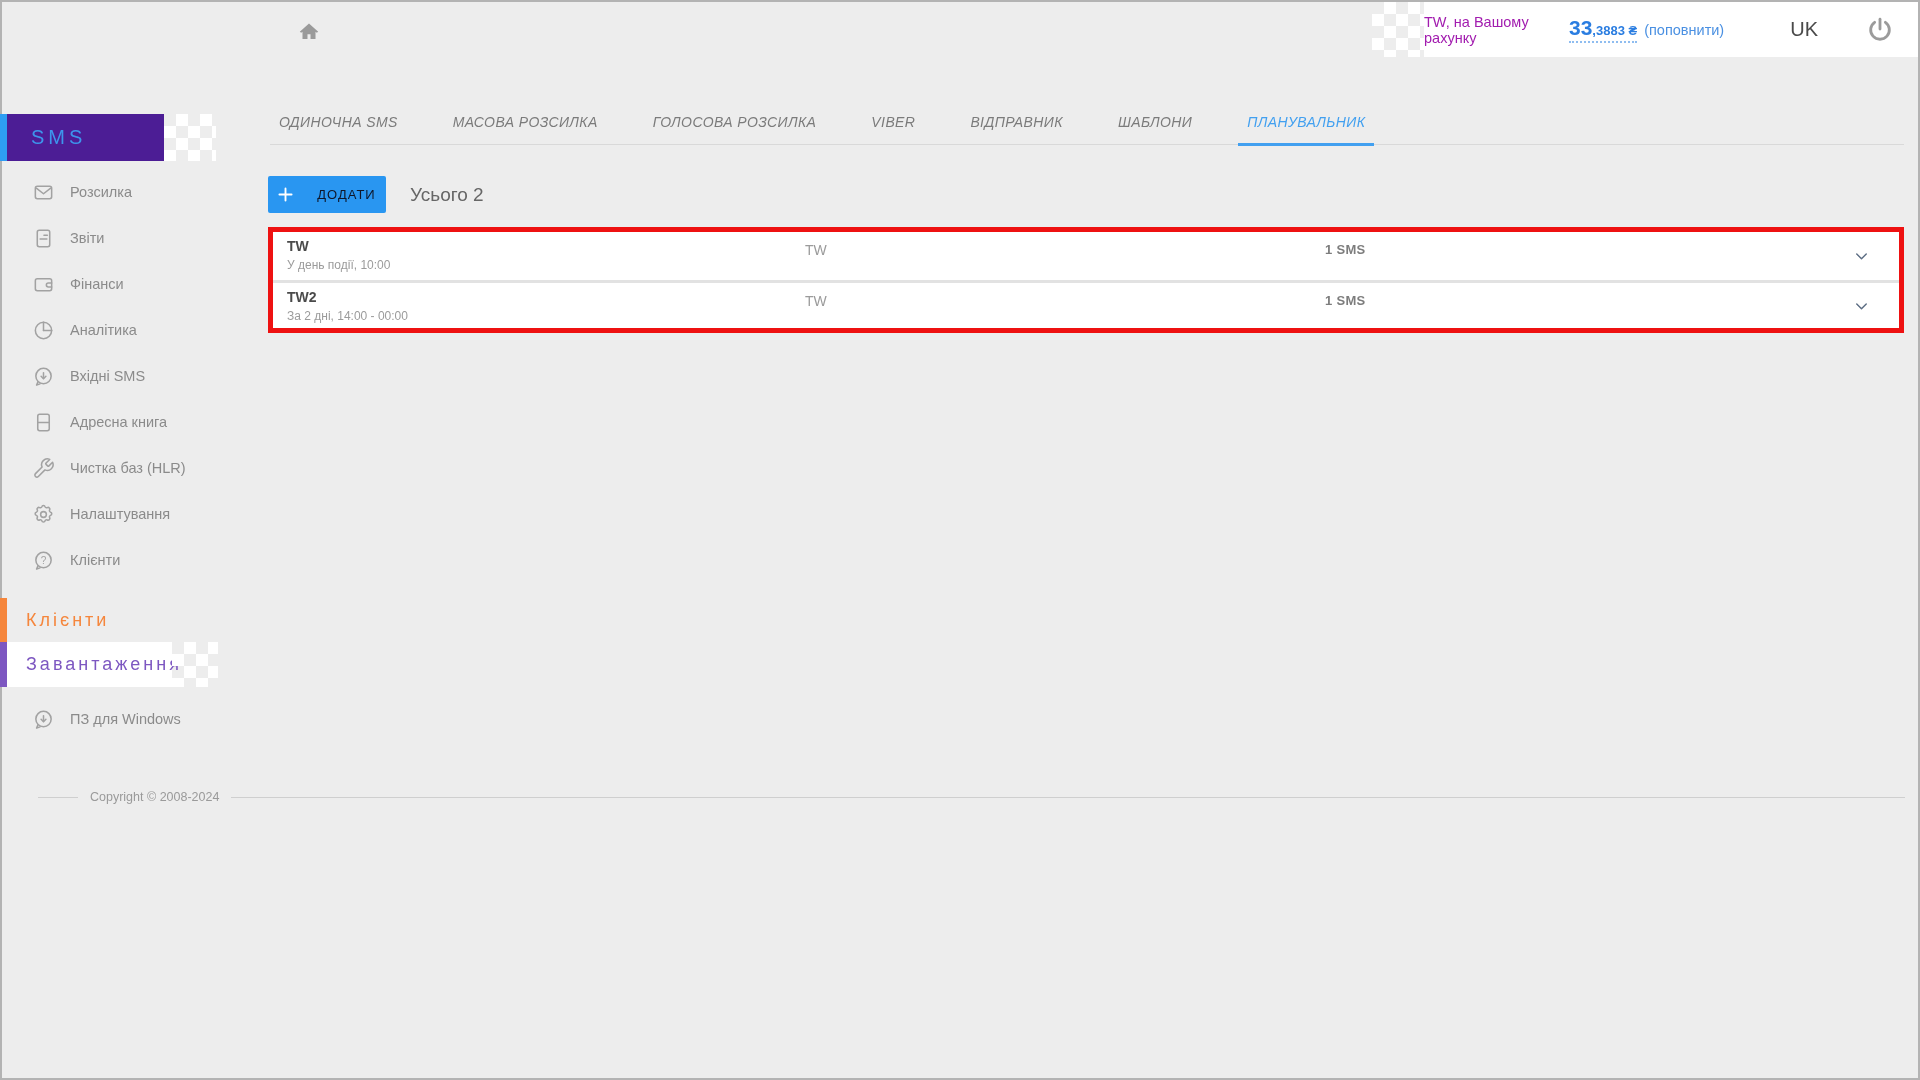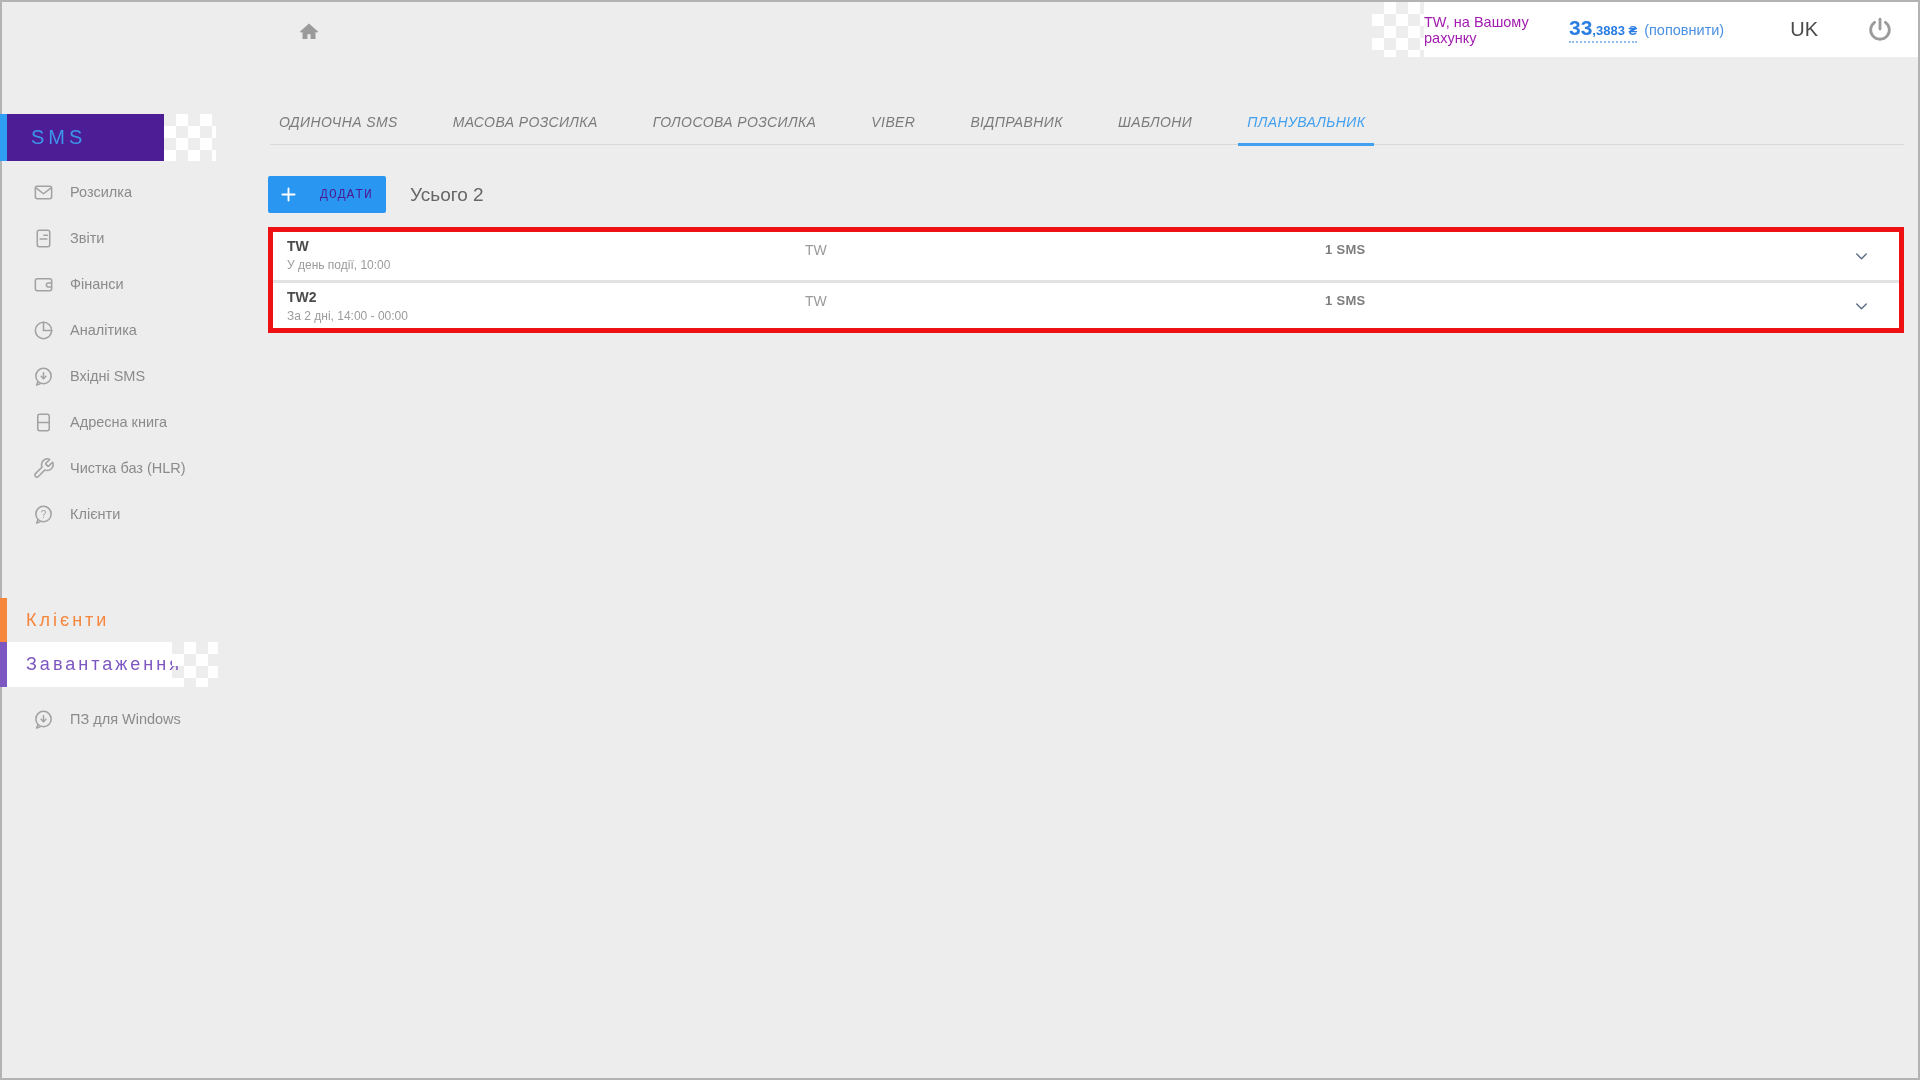--- a/index.html
+++ b/index.html
@@ -60,23 +60,23 @@
   
   .tab-bar { position:absolute; left:270px; right:16px; top:99px; height:46px;
     border-bottom:1px solid #d9d9d9; display:flex; align-items:stretch; gap:37px;font-style:italic; }
   .tab { display:flex; align-items:center; padding:0 9px; font-size:14px; color:#7b7b7b;
     letter-spacing:0.4px; cursor:pointer; position:relative; white-space:nowrap; }
   .tab.active { color:#42a0f0; }
   .tab.active::after { content:""; position:absolute; left:0; right:0; bottom:-2px; height:3px; background:#42a0f0; }
 
   
   .toolbar { position:absolute; left:268px; top:176px; display:flex; align-items:center; }
-  .add-button { width:118px; height:37px; background:#2996f1; color:#4c1d95; border:none; border-radius:2px;
+  .add-button { width:118px; height:37px; background:#2996f1; color:#0f172a; border:none; border-radius:2px;
     display:flex; align-items:center; justify-content:center; gap:24px; font-size:13px; letter-spacing:1px;
-    font-family:Liberation Mono, monospace; cursor:pointer; }
+    font-family:Liberation Sans, sans-serif; cursor:pointer; }
   .total-label { margin-left:24px; font-size:19px; color:#666; }
 
   
   .annotation-box { position:absolute; left:268px; top:227px; right:16px; border:5px solid #ee1111; }
   .srow { height:48px; position:relative; background:#fff; cursor:pointer; }
   .srow + .srow { border-top:3px solid #e2e2e2; }
   .srow-main { position:absolute; left:14px; top:6px; }
   .srow-title { font-size:14px; font-weight:bold; color:#4a4a4a; }
   .srow-sub { font-size:12px; color:#9b9b9b; margin-top:4px; }
   .srow-sender { position:absolute; left:532px; top:10px; color:#9b9b9b; font-size:14px; }
@@ -185,20 +185,29 @@
     <div class="nav-item">
       <span class="nicon">
         <svg width="23" height="23" viewBox="0 0 24 24" fill="none" stroke="#a2a2a2" stroke-width="1.6" stroke-linecap="round" stroke-linejoin="round">
             <path d="M14.7 6.3a1 1 0 0 0 0 1.4l1.6 1.6a1 1 0 0 0 1.4 0l3.77-3.77a6 6 0 0 1-7.94 7.94l-6.91 6.91a2.12 2.12 0 0 1-3-3l6.91-6.91a6 6 0 0 1 7.94-7.94l-3.76 3.76z"></path>
           </svg>
       </span>
       <span class="nlabel">Чистка баз (HLR)</span>
     </div>
     <div class="nav-item">
       <span class="nicon">
+        <svg width="23" height="23" viewBox="0 0 24 24" fill="none" stroke="#a2a2a2" stroke-width="1.6" stroke-linejoin="round">
+            <path d="M10.3 3.8c.4-1.6 2.9-1.6 3.3 0 .3 1 1.5 1.5 2.4 1 1.5-.8 3.2.9 2.4 2.4-.5.9 0 2.1 1 2.4 1.6.4 1.6 2.9 0 3.3-1 .3-1.5 1.5-1 2.4.8 1.5-.9 3.2-2.4 2.4-.9-.5-2.1 0-2.4 1-.4 1.6-2.9 1.6-3.3 0-.3-1-1.5-1.5-2.4-1-1.5.8-3.2-.9-2.4-2.4.5-.9 0-2.1-1-2.4-1.6-.4-1.6-2.9 0-3.3 1-.3 1.5-1.5 1-2.4-.8-1.5.9-3.2 2.4-2.4.9.5 2.1 0 2.4-1z"></path>
+            <circle cx="12" cy="12" r="3"></circle>
+          </svg>
+      </span>
+      <span class="nlabel">Налаштування</span>
+    </div>
+    <div class="nav-item">
+      <span class="nicon">
         <svg width="23" height="23" viewBox="0 0 24 24" fill="none" stroke="#a2a2a2" stroke-width="1.6" stroke-linecap="round" stroke-linejoin="round">
             <circle cx="12" cy="11.5" r="8"></circle>
             <path d="M6.2 17.6L4.8 21l3.6-1.3"></path>
             <text x="12" y="15.2" text-anchor="middle" font-size="10.5" fill="#a2a2a2" stroke="none" font-family="Liberation Sans, sans-serif">?</text>
           </svg>
       </span>
       <span class="nlabel">Клієнти</span>
     </div>
   </nav>
 
@@ -218,20 +227,25 @@
             <circle cx="12" cy="11.5" r="8"></circle>
             <path d="M6.2 17.6L4.8 21l3.6-1.3"></path>
             <path d="M12 8v6"></path>
             <path d="M9.5 11.8l2.5 2.5 2.5-2.5"></path>
           </svg>
       </span>
       <span class="nlabel">ПЗ для Windows</span>
     </div>
   </div>
 
+  <div class="copyright-row">
+    <span class="line-s"></span>
+    <span class="copyright-text">Copyright © 2008-2024</span>
+    <span class="line-l"></span>
+  </div>
 
   <div class="tab-bar">
     <div class="tab">ОДИНОЧНА SMS</div>
     <div class="tab">МАСОВА РОЗСИЛКА</div>
     <div class="tab">ГОЛОСОВА РОЗСИЛКА</div>
     <div class="tab">VIBER</div>
     <div class="tab">ВІДПРАВНИК</div>
     <div class="tab">ШАБЛОНИ</div>
     <div class="tab active">ПЛАНУВАЛЬНИК</div>
   </div>

